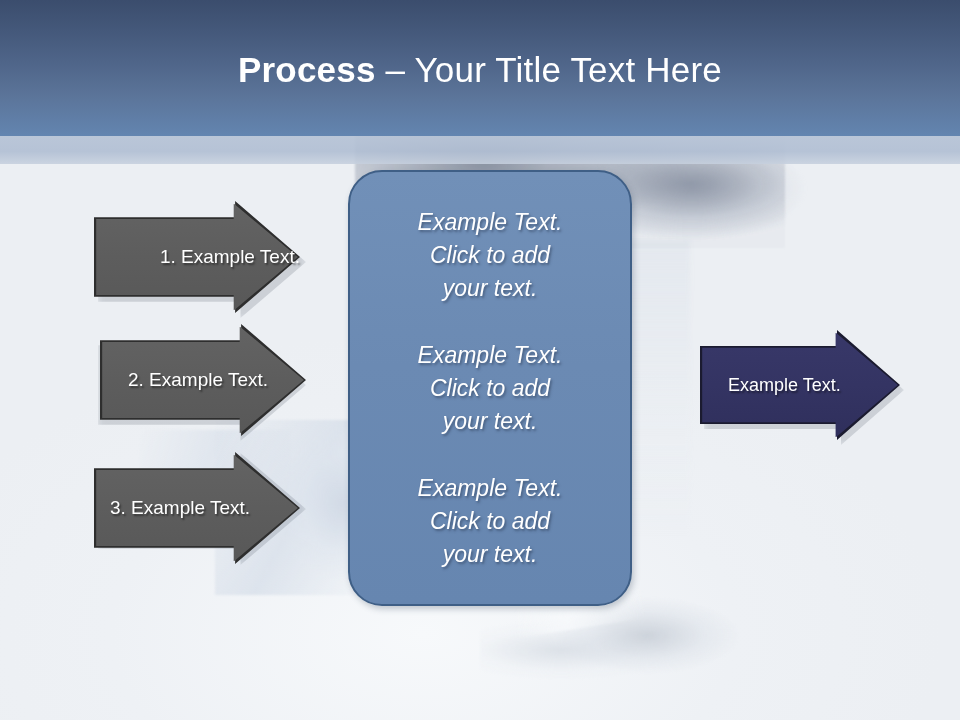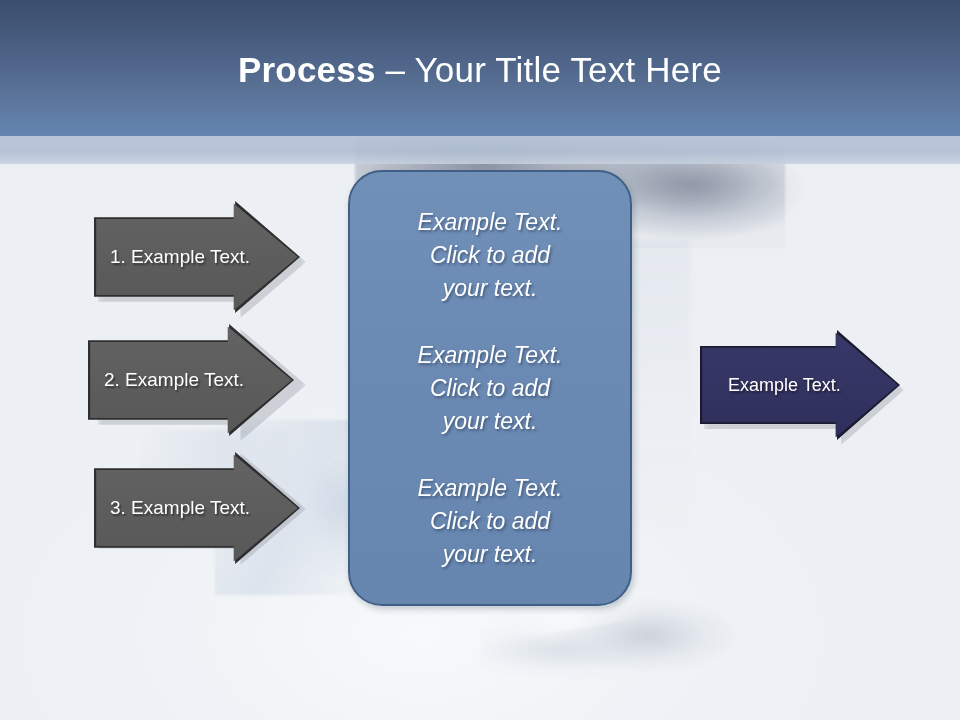--- a/index.html
+++ b/index.html
@@ -230,28 +230,28 @@
     <div class="bg-shoe-lace"></div>
   </div>
 
   <div class="header-sub-band"></div>
   <div class="header-band"></div>
   <div class="slide-title">
     <span class="t-bold">Process</span><span class="t-light"> – Your Title Text Here</span>
   </div>
 
   <div class="arrow-shadow" style="left:98px; top:206px; width:208px; height:112px;"></div>
-  <div class="arrow arrow-gray" style="left:94px; top:201px; width:206px; height:112px;">
+  <div class="arrow arrow-gray" style="left:94px; top:201px; width:206px; height:112px;justify-content:flex-end;">
     <div class="arrow-outline"></div>
     <div class="arrow-fill"></div>
     <span class="arrow-label">1. Example Text.</span>
   </div>
 
   <div class="arrow-shadow" style="left:98px; top:329px; width:208px; height:112px;"></div>
-  <div class="arrow arrow-gray" style="left:88px; top:324px; width:206px; height:112px;">
+  <div class="arrow arrow-gray" style="left:100px; top:324px; width:206px; height:112px;padding-left:12px;">
     <div class="arrow-outline"></div>
     <div class="arrow-fill"></div>
     <span class="arrow-label">2. Example Text.</span>
   </div>
 
   <div class="arrow-shadow" style="left:98px; top:453px; width:208px; height:112px;"></div>
   <div class="arrow arrow-gray" style="left:94px; top:452px; width:206px; height:112px;">
     <div class="arrow-outline"></div>
     <div class="arrow-fill"></div>
     <span class="arrow-label">3. Example Text.</span>

